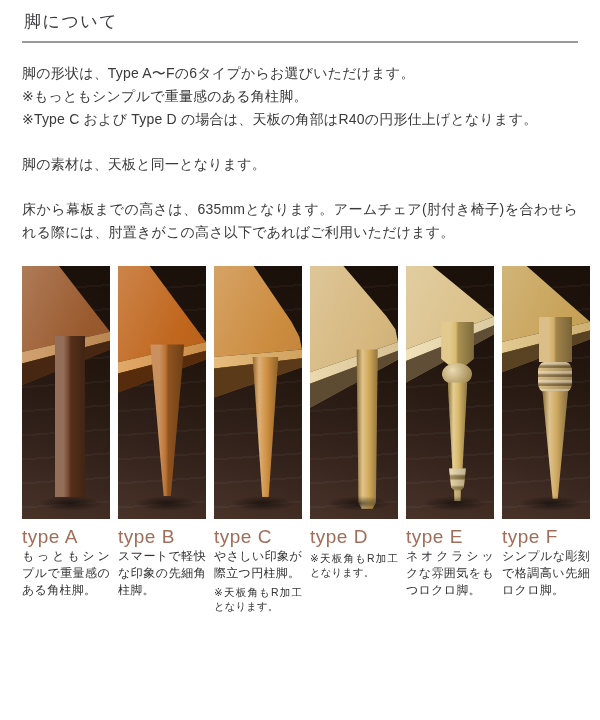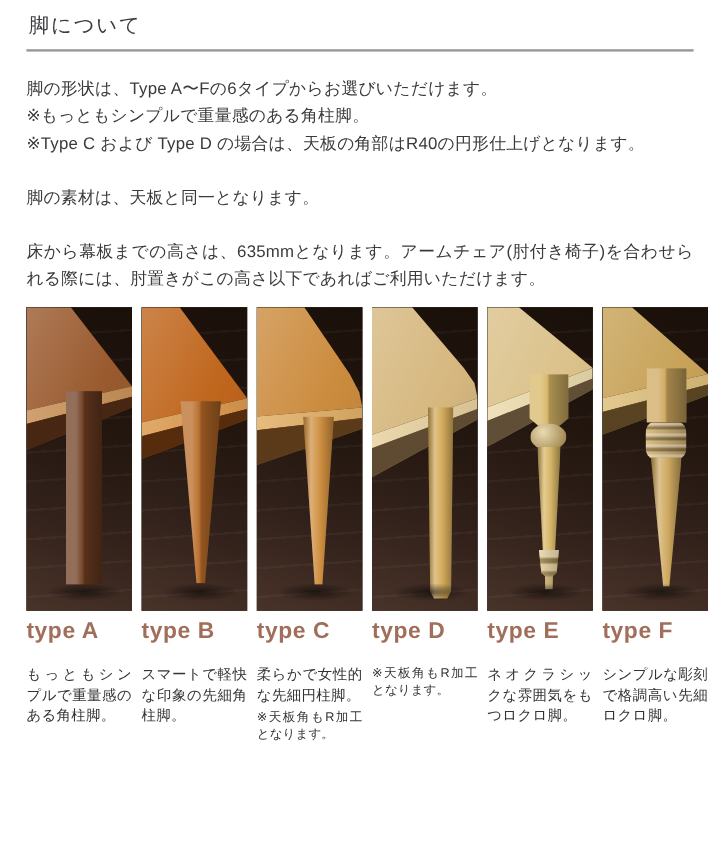--- a/index.html
+++ b/index.html
@@ -5,21 +5,21 @@
   html,body{margin:0;padding:0;background:#fff;}
   body{width:600px;height:720px;overflow:hidden;
        font-family:"Liberation Sans","DejaVu Sans",sans-serif;}
   .page{padding:8px 22px 0 22px;}
 
   .title{font-size:17px;font-weight:400;color:#3b3b40;letter-spacing:1.5px;margin:2px 0 8px 2px;}
   .rule{height:2px;background:#97999c;margin:0 0 19px 0;}
 
   .para{font-size:14px;line-height:23px;color:#3a3a3a;margin:0 0 22px 0;
         white-space:pre-line;text-align:justify;letter-spacing:.2px;}
-  .para:last-of-type{margin-bottom:12px;}
+  .para:last-of-type{margin-bottom:22px;}
 
   .figures{display:flex;gap:8px;}
   .figure{width:88px;margin:0;flex:0 0 88px;}
 
   
   .photo{position:relative;width:88px;height:253px;overflow:hidden;
     background-image:
       repeating-linear-gradient(176deg, rgba(255,255,255,.035) 0 2px, rgba(0,0,0,0) 2px 24px),
       linear-gradient(200deg,#191009 0%,#22160f 38%,#31211a 68%,#493329 100%);
     background-color:#201510;}
@@ -83,21 +83,21 @@
   .type-f .apron{clip-path:polygon(0 34.5%,100% 25.5%,100% 29%,0 42%);}
   .type-f .l1{left:42%;width:38%;top:20%;height:18%;}
   .type-f .l2{left:41%;width:38%;top:38%;height:12%;border-radius:18%/30%;
     background-image:
       repeating-linear-gradient(180deg, rgba(255,255,255,.38) 0 2px, rgba(0,0,0,.28) 4px 6px, rgba(255,255,255,.1) 6px 9px),
       linear-gradient(90deg, rgba(255,255,255,.18), rgba(0,0,0,.3));}
   .type-f .l3{left:46%;width:29%;top:49.5%;height:42.5%;
     clip-path:polygon(0 0,100% 0,60% 100%,40% 100%);}
 
   
-  .type-label{font-size:19px;font-weight:bold;color:#a06e5a;letter-spacing:.5px;margin:7px 0 16px 0;}
+  .type-label{font-size:19px;font-weight:normal;color:#a06e5a;letter-spacing:.5px;margin:7px 0 0 0;}
   .type-desc{font-size:12px;line-height:17px;color:#333;margin:0;text-align:justify;letter-spacing:.3px;}
   .type-note{font-size:10.5px;line-height:14px;color:#333;margin:3px 0 0 0;text-align:justify;}
   .type-note:empty{display:none;}
 </style>
 </head>
 <body>
 
 <div class="page">
 
   <h2 class="title">脚について</h2>
@@ -139,21 +139,21 @@
 
     <figure class="figure type-c" style="--top: #cc8c3f; --edge: #e2b066; --leg: #ce8d3d;">
       <div class="photo">
         <div class="surface"></div>
         <div class="edge"></div>
         <div class="apron"></div>
         <div class="leg round l1"></div>
 
       </div>
       <div class="type-label">type C</div>
-      <p class="type-desc">柔らかで女性的な先細円柱脚。</p>
+      <p class="type-desc">やさしい印象が際立つ円柱脚。</p>
       <p class="type-note">※天板角もR加工となります。</p>
     </figure>
 
     <figure class="figure type-d" style="--top: #d6b87f; --edge: #e8d2a0; --leg: #d2a958;">
       <div class="photo">
         <div class="surface"></div>
         <div class="edge"></div>
         <div class="apron"></div>
         <div class="leg round l1"></div>
 

